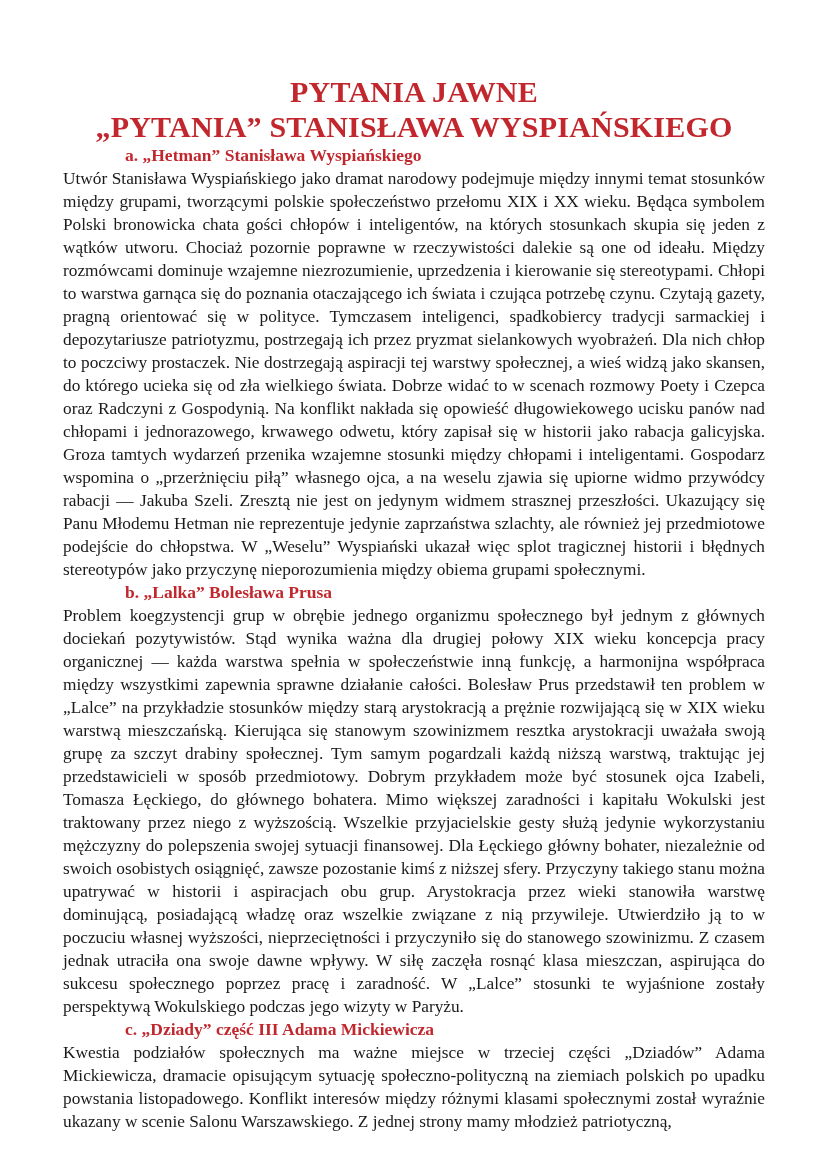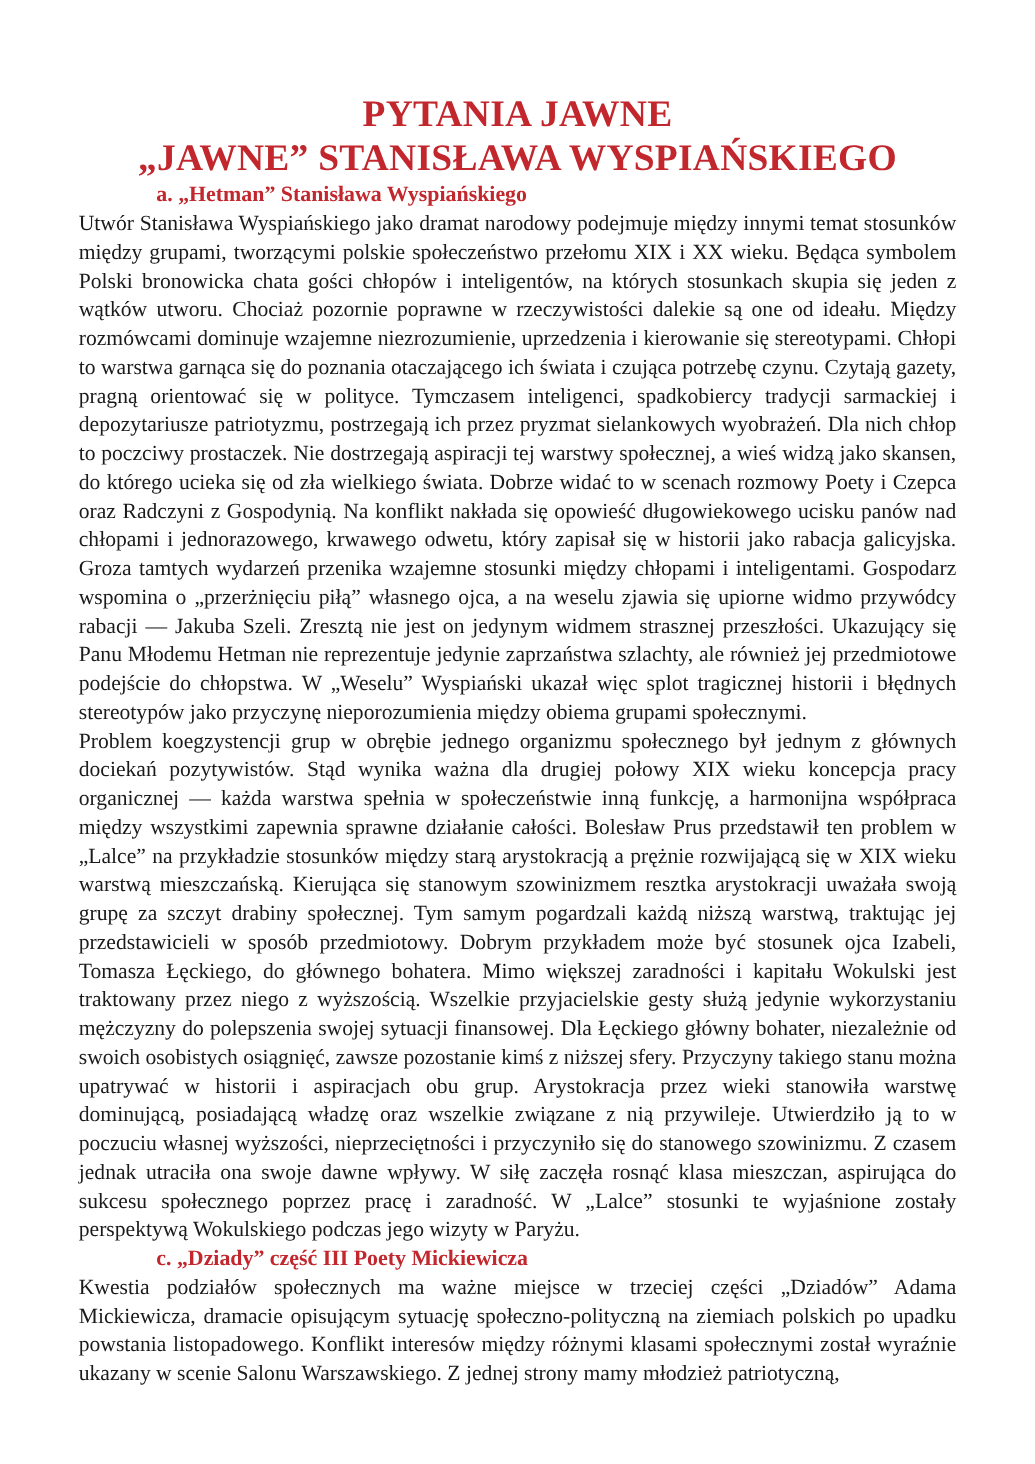--- a/index.html
+++ b/index.html
@@ -56,30 +56,31 @@
     -webkit-hyphens:none;
   }
 </style>
 </head>
 <body>
 
 <div class="page">
 
   <h1 class="title-line">PYTANIA JAWNE</h1>
 
-  <h1 class="title-line">„JAWNE” STANISŁAWA WYSPIAŃSKIEGO</h1>
+  <h1 class="title-line">„PYTANIA” STANISŁAWA WYSPIAŃSKIEGO</h1>
 
 
   <section>
     <h3 class="section-heading">a. „Hetman” Stanisława Wyspiańskiego</h3>
     <p class="body-paragraph">Utwór Stanisława Wyspiańskiego jako dramat narodowy podejmuje między innymi temat stosunków między grupami, tworzącymi polskie społeczeństwo przełomu XIX i XX wieku. Będąca symbolem Polski bronowicka chata gości chłopów i inteligentów, na których stosunkach skupia się jeden z wątków utworu. Chociaż pozornie poprawne w rzeczywistości dalekie są one od ideału. Między rozmówcami dominuje wzajemne niezrozumienie, uprzedzenia i kierowanie się stereotypami. Chłopi to warstwa garnąca się do poznania otaczającego ich świata i czująca potrzebę czynu. Czytają gazety, pragną orientować się w polityce. Tymczasem inteligenci, spadkobiercy tradycji sarmackiej i depozytariusze patriotyzmu, postrzegają ich przez pryzmat sielankowych wyobrażeń. Dla nich chłop to poczciwy prostaczek. Nie dostrzegają aspiracji tej warstwy społecznej, a wieś widzą jako skansen, do którego ucieka się od zła wielkiego świata. Dobrze widać to w scenach rozmowy Poety i Czepca oraz Radczyni z Gospodynią. Na konflikt nakłada się opowieść długowiekowego ucisku panów nad chłopami i jednorazowego, krwawego odwetu, który zapisał się w historii jako rabacja galicyjska. Groza tamtych wydarzeń przenika wzajemne stosunki między chłopami i inteligentami. Gospodarz wspomina o „przerżnięciu piłą” własnego ojca, a na weselu zjawia się upiorne widmo przywódcy rabacji — Jakuba Szeli. Zresztą nie jest on jedynym widmem strasznej przeszłości. Ukazujący się Panu Młodemu Hetman nie reprezentuje jedynie zaprzaństwa szlachty, ale również jej przedmiotowe podejście do chłopstwa. W „Weselu” Wyspiański ukazał więc splot tragicznej historii i błędnych stereotypów jako przyczynę nieporozumienia między obiema grupami społecznymi.</p>
   </section>
 
   <section>
+    <h3 class="section-heading">b. „Lalka” Bolesława Prusa</h3>
     <p class="body-paragraph">Problem koegzystencji grup w obrębie jednego organizmu społecznego był jednym z głównych dociekań pozytywistów. Stąd wynika ważna dla drugiej połowy XIX wieku koncepcja pracy organicznej — każda warstwa spełnia w społeczeństwie inną funkcję, a harmonijna współpraca między wszystkimi zapewnia sprawne działanie całości. Bolesław Prus przedstawił ten problem w „Lalce” na przykładzie stosunków między starą arystokracją a prężnie rozwijającą się w XIX wieku warstwą mieszczańską. Kierująca się stanowym szowinizmem resztka arystokracji uważała swoją grupę za szczyt drabiny społecznej. Tym samym pogardzali każdą niższą warstwą, traktując jej przedstawicieli w sposób przedmiotowy. Dobrym przykładem może być stosunek ojca Izabeli, Tomasza Łęckiego, do głównego bohatera. Mimo większej zaradności i kapitału Wokulski jest traktowany przez niego z wyższością. Wszelkie przyjacielskie gesty służą jedynie wykorzystaniu mężczyzny do polepszenia swojej sytuacji finansowej. Dla Łęckiego główny bohater, niezależnie od swoich osobistych osiągnięć, zawsze pozostanie kimś z niższej sfery. Przyczyny takiego stanu można upatrywać w historii i aspiracjach obu grup. Arystokracja przez wieki stanowiła warstwę dominującą, posiadającą władzę oraz wszelkie związane z nią przywileje. Utwierdziło ją to w poczuciu własnej wyższości, nieprzeciętności i przyczyniło się do stanowego szowinizmu. Z czasem jednak utraciła ona swoje dawne wpływy. W siłę zaczęła rosnąć klasa mieszczan, aspirująca do sukcesu społecznego poprzez pracę i zaradność. W „Lalce” stosunki te wyjaśnione zostały perspektywą Wokulskiego podczas jego wizyty w Paryżu.</p>
   </section>
 
   <section>
-    <h3 class="section-heading">c. „Dziady” część III Poety Mickiewicza</h3>
+    <h3 class="section-heading">c. „Dziady” część III Adama Mickiewicza</h3>
     <p class="body-paragraph">Kwestia podziałów społecznych ma ważne miejsce w trzeciej części „Dziadów” Adama Mickiewicza, dramacie opisującym sytuację społeczno-polityczną na ziemiach polskich po upadku powstania listopadowego. Konflikt interesów między różnymi klasami społecznymi został wyraźnie ukazany w scenie Salonu Warszawskiego. Z jednej strony mamy młodzież patriotyczną,</p>
   </section>
 
 </div>
 
 </body></html>

